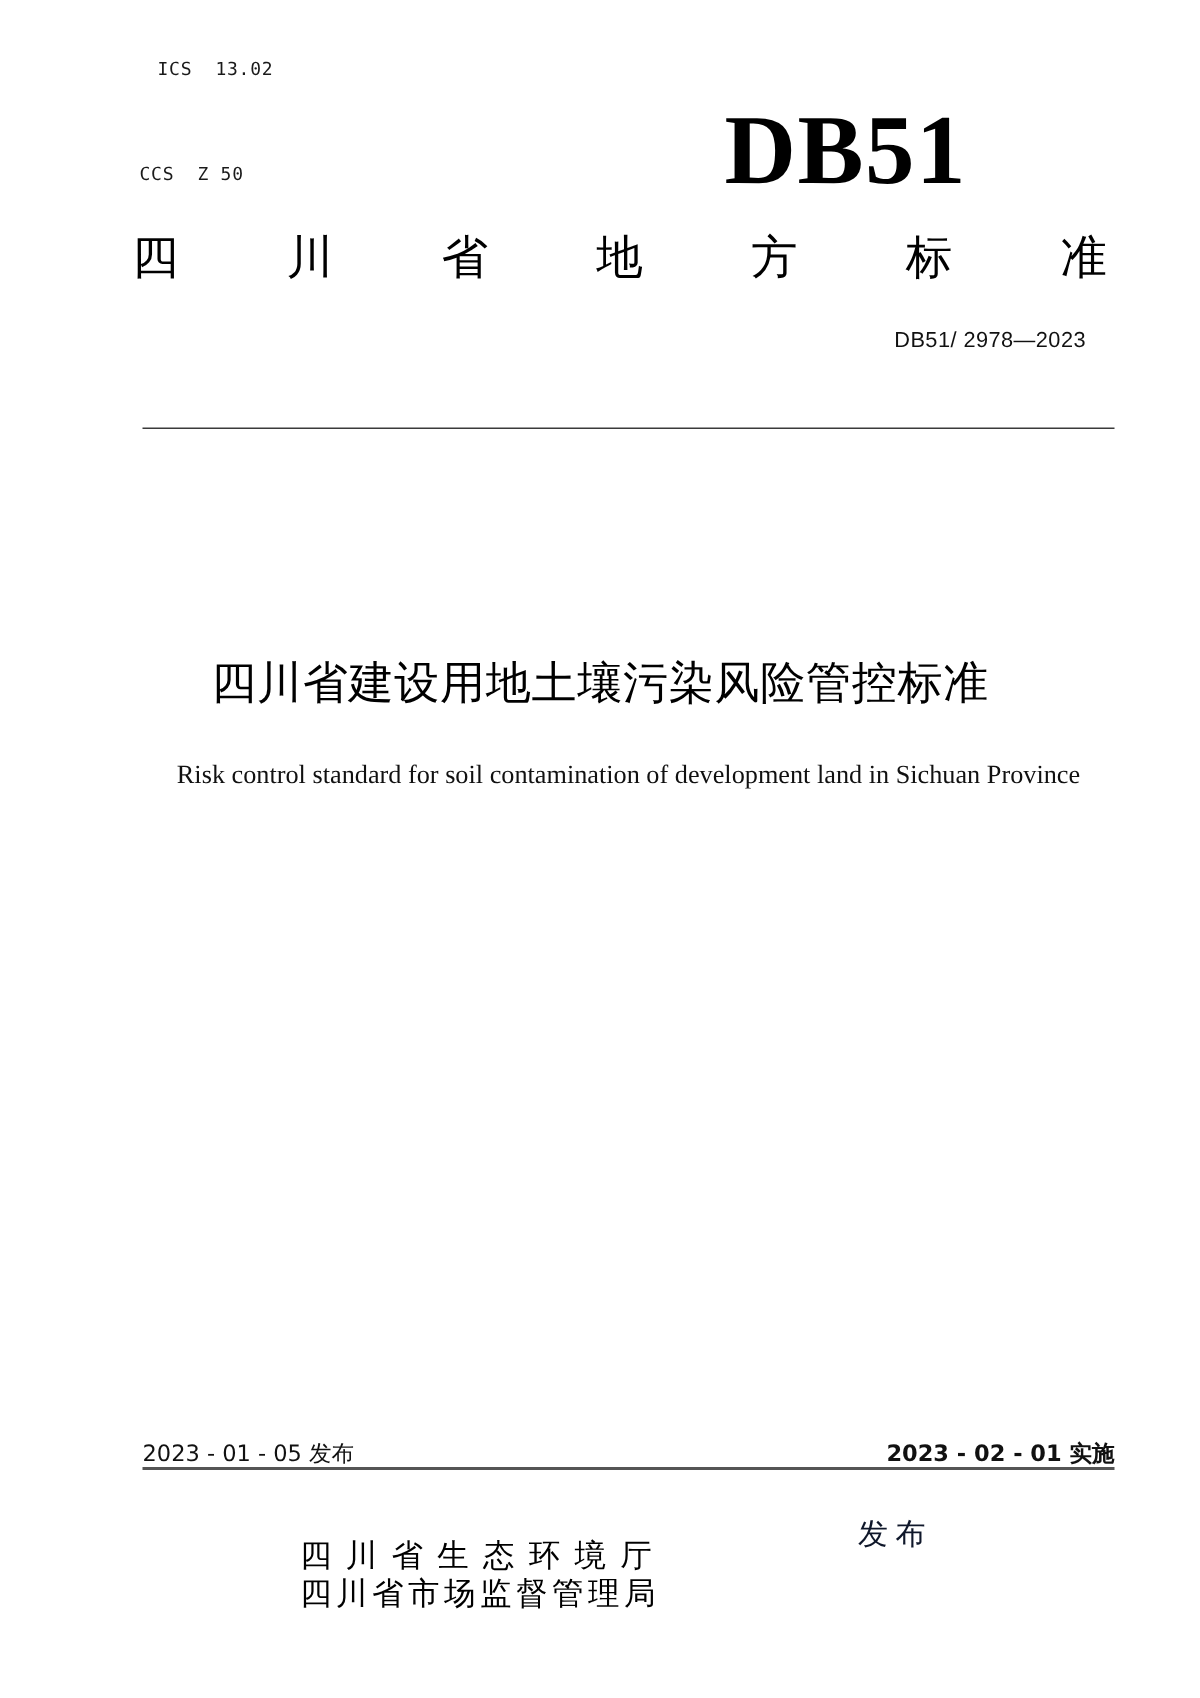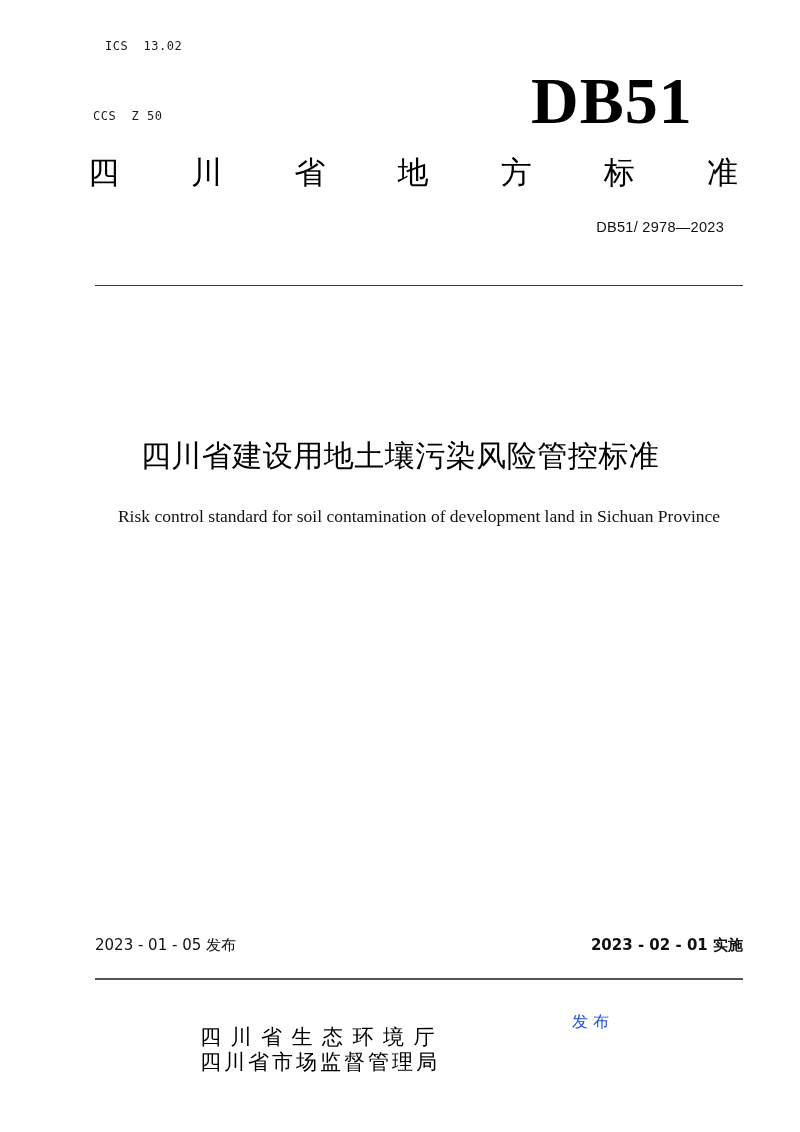--- a/index.html
+++ b/index.html
@@ -30,21 +30,20 @@
 
     #db-logo {
       top: 66px;
       left: 483px;
       font-family: "Liberation Serif", "DejaVu Serif", serif;
       font-weight: bold;
       font-size: 66px;
       line-height: 70px;
       letter-spacing: 1px;
       color: #000000;
-      margin-left: 48px;
     }
 
     #std-type {
       top: 152px;
       left: 88px;
       width: 650px;
       display: flex;
       justify-content: space-between;
       font-family: "DejaVu Sans", sans-serif;
       font-size: 31px;
@@ -89,21 +88,21 @@
       left: 0;
       width: 838px;
       text-align: center;
       font-family: "Liberation Serif", "DejaVu Serif", serif;
       font-size: 17.5px;
       line-height: 24px;
       color: #111;
     }
 
     .date {
-      top: 934px;
+      top: 958px;
       font-family: "DejaVu Sans", sans-serif;
       font-size: 15px;
       line-height: 22px;
       color: #111;
       white-space: pre;
     }
     #issue-date { left: 95px; }
     #impl-date { right: 57px; font-weight: bold; }
 
     .issuer {
@@ -114,24 +113,24 @@
       color: #000;
       white-space: pre;
     }
     #issuer-1 { top: 991px; letter-spacing: 9.5px; margin-top: 32px; }
     #issuer-2 { top: 1048px; letter-spacing: 3px; text-align: center; }
 
     #issued-by {
       top: 1011px;
       left: 572px;
       font-family: "DejaVu Sans", sans-serif;
-      font-size: 16px;
+      font-size: 20px;
       line-height: 22px;
       letter-spacing: 5px;
-      color: #1d4ed8;
+      color: #0f172a;
       white-space: pre;
     }
   </style>
 </head>
 <body>
 
 <div class="abs classification" id="ics">ICS  13.02</div>
 <div class="abs classification" id="ccs">CCS  Z 50</div>
 
 <div class="abs" id="db-logo">DB51</div>

